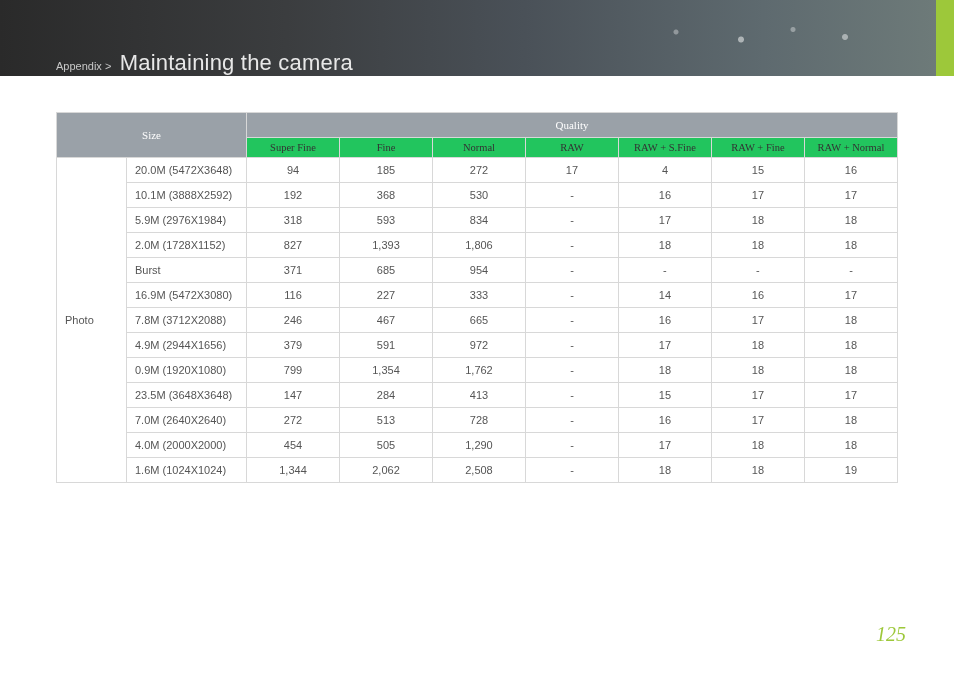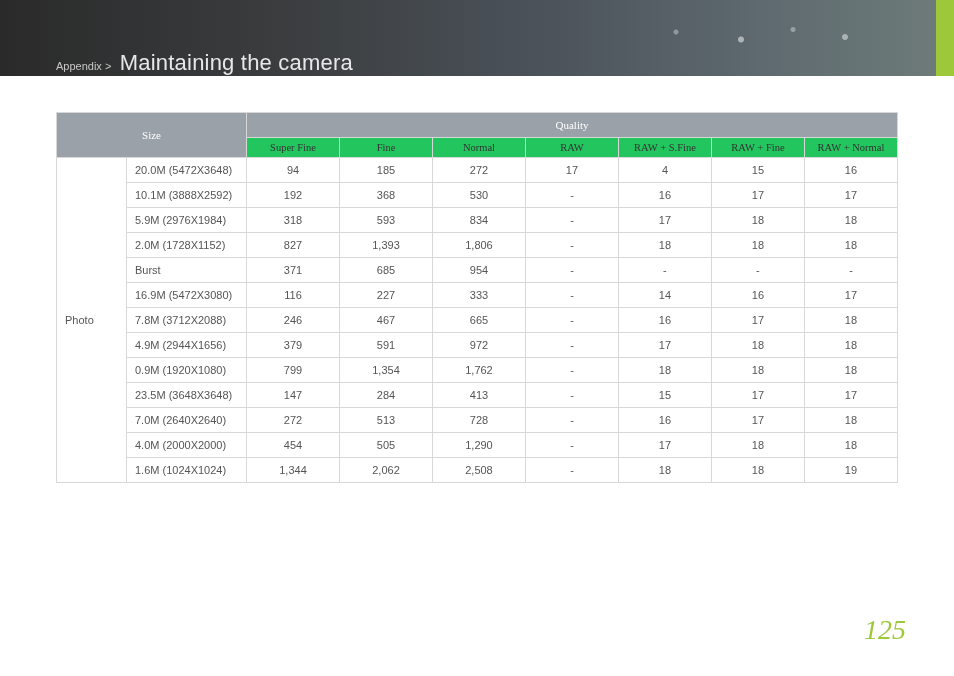--- a/index.html
+++ b/index.html
@@ -24,21 +24,21 @@
   .content { position: absolute; top: 112px; left: 56px; right: 56px; }
   table { border-collapse: collapse; width: 100%; font-size: 11px; color: #555; table-layout: fixed; }
   th, td { border: 1px solid #d8d8d8; padding: 6px 8px; text-align: center; vertical-align: middle; }
   th { background: #9aa1a8; color: #fff; font-weight: 400; font-family: Liberation Serif, serif; }
   th.subhead { background: #22c55e; color: #333; font-size: 10.5px; padding: 4px 6px; }
   td.rowlabel { text-align: left; padding-left: 8px; width: 120px; }
   td.grouplabel { text-align: left; }
   col.cat { width: 70px; }
   col.size { width: 120px; }
   col.q   { width: auto; }
-  .pagenum { position: absolute; right: 48px; bottom: 30px; font-size: 28px; font-style: italic; color: #9dc83a; font-family: Georgia, 'Times New Roman', serif; }
+  .pagenum { position: absolute; right: 48px; bottom: 30px; font-size: 20px; font-style: italic; color: #9dc83a; font-family: Georgia, 'Times New Roman', serif; }
 </style>
 </head>
 <body>
 
 <div class="page">
   <div class="banner">
     <div class="accent"></div>
     <div class="breadcrumb">
       <span class="crumb">Appendix &gt;</span>
       <span class="title">Maintaining the camera</span>

